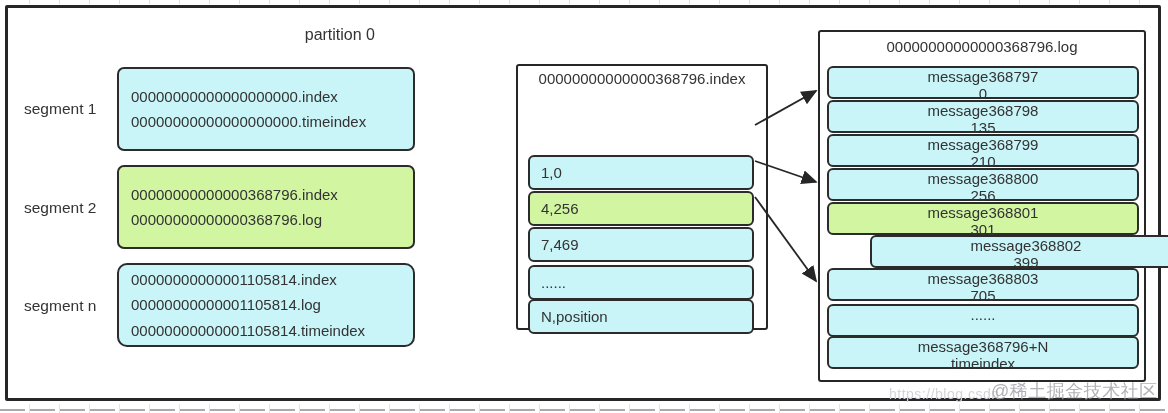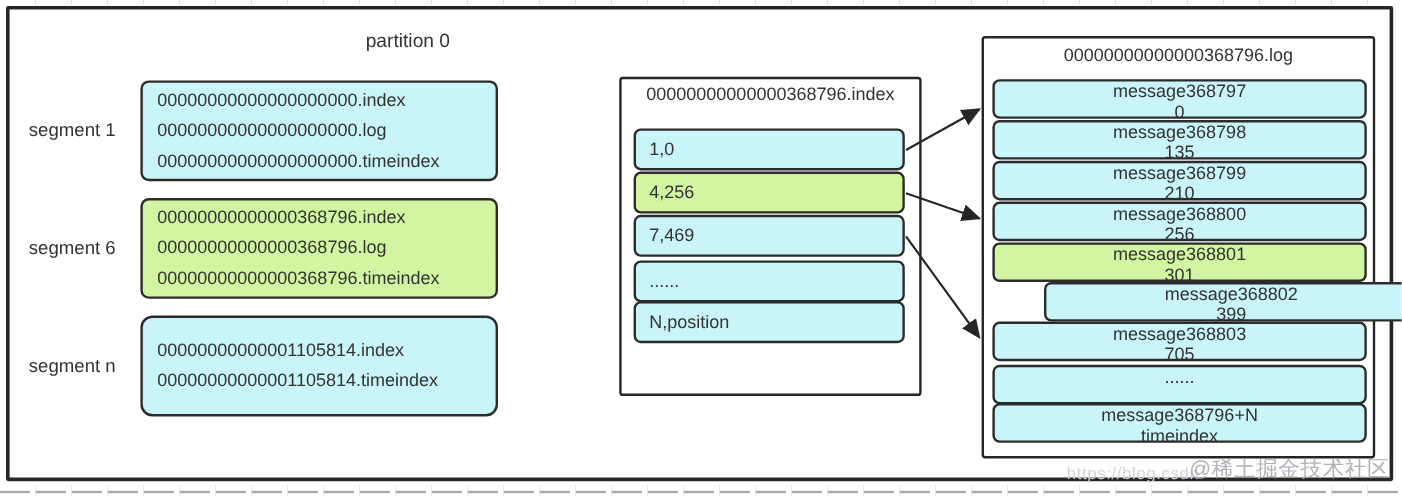--- a/index.html
+++ b/index.html
@@ -46,21 +46,21 @@
   .container-frame{
     position:absolute;box-sizing:border-box;background:#ffffff;
     border:2px solid #262626;border-radius:3px;
   }
   .file-title{
     position:absolute;text-align:center;font-size:15px;color:#333;
   }
   .idx-row{
     left:528px;width:226px;height:35px;border-radius:6px;
     display:flex;align-items:center;padding-left:11px;
-    font-size:15px;box-sizing:border-box;
+    font-size:15px;box-sizing:border-box;margin-top:48px;
   }
   .log-row{
     left:827px;width:312px;height:33px;border-radius:6px;
     display:flex;align-items:center;justify-content:space-between;
     padding:0 11px;font-size:15px;box-sizing:border-box;flex-direction:column;
   }
   .arrows{position:absolute;left:0;top:0;pointer-events:none;}
   .wm-csdn{
     position:absolute;left:889px;top:386px;font-size:14px;
     color:#d3d3da;letter-spacing:0.5px;z-index:5;
@@ -75,35 +75,34 @@
 
 <div class="grid-top"></div>
 <div class="grid-bottom"></div>
 <div class="grid-bottom-dashes"></div>
 
 <div class="outer-frame"></div>
 
 <div class="partition-title">partition 0</div>
 
 <div class="seg-label" style="top:100px;">segment 1</div>
-<div class="seg-label" style="top:199px;">segment 6</div>
+<div class="seg-label" style="top:199px;">segment 2</div>
 <div class="seg-label" style="top:297px;">segment n</div>
 
 <div class="box cyan seg-box" style="top:67px;">
   <div>00000000000000000000.index</div>
-  <div>00000000000000000000.log</div>
   <div>00000000000000000000.timeindex</div>
 </div>
 <div class="box green seg-box" style="top:165px;">
   <div>00000000000000368796.index</div>
   <div>00000000000000368796.log</div>
-  <div>00000000000000368796.timeindex</div>
 </div>
 <div class="box cyan seg-box" style="top:263px;border-radius:10px;">
   <div>00000000000001105814.index</div>
+  <div>00000000000001105814.log</div>
   <div>00000000000001105814.timeindex</div>
 </div>
 
 <div class="container-frame" style="left:516px;top:64px;width:252px;height:266px;"></div>
 <div class="file-title" style="left:516px;top:70px;width:252px;">00000000000000368796.index</div>
 <div class="box cyan idx-row" style="top:107px;">1,0</div>
 <div class="box green idx-row" style="top:143px;">4,256</div>
 <div class="box cyan idx-row" style="top:179px;">7,469</div>
 <div class="box cyan idx-row" style="top:217px;">......</div>
 <div class="box cyan idx-row" style="top:251px;">N,position</div>

